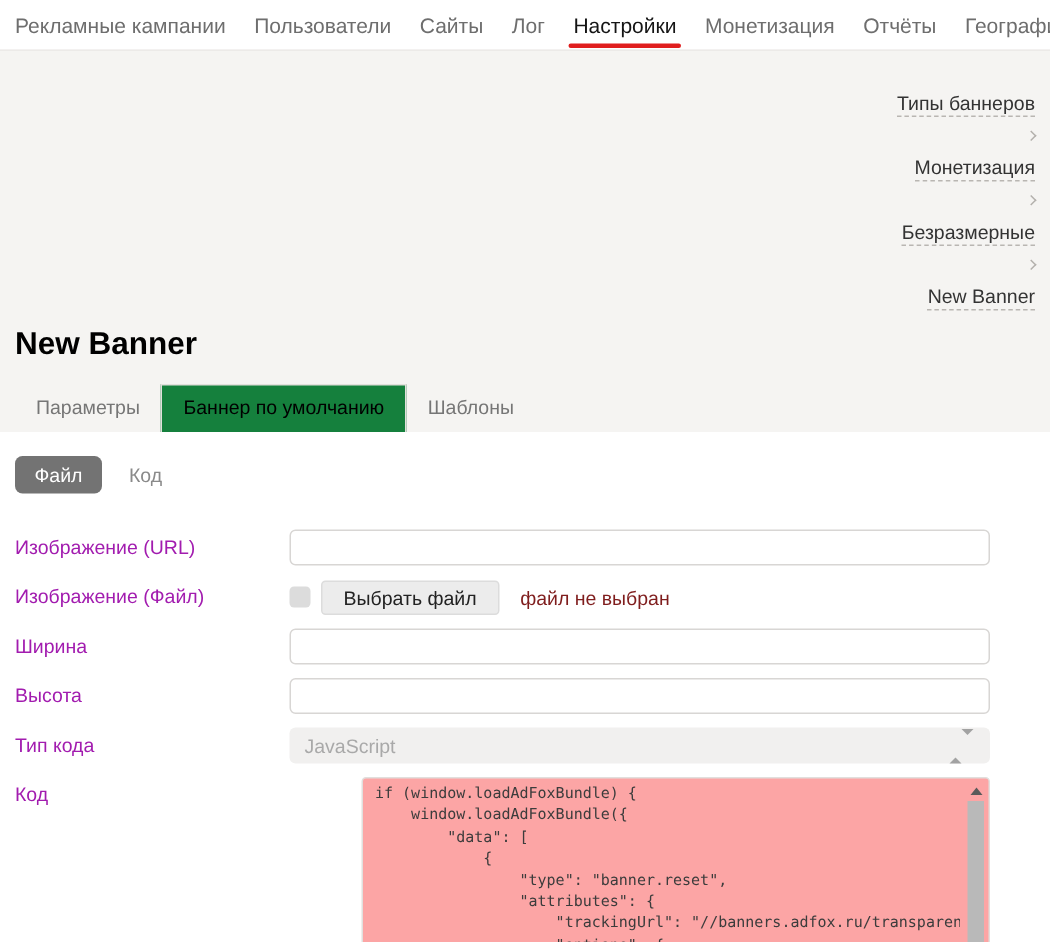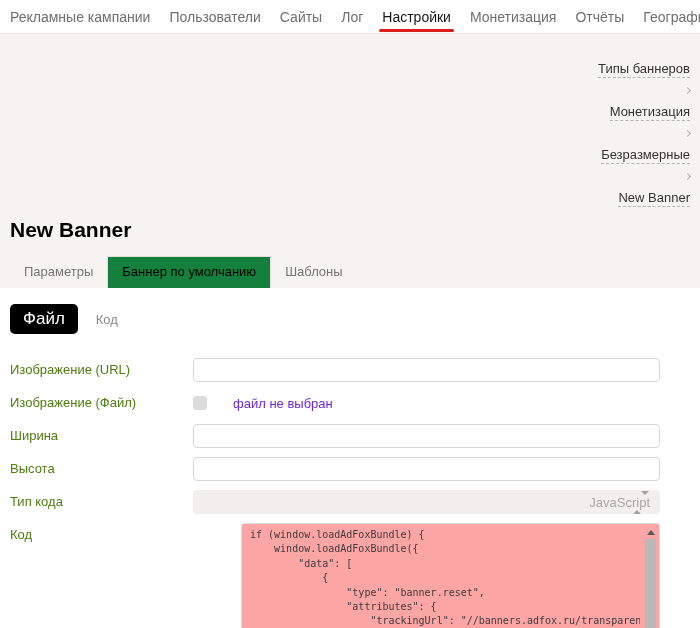--- a/index.html
+++ b/index.html
@@ -48,47 +48,47 @@
   .tab { padding:7px 14px 9px; color:#767676; cursor:pointer; white-space:nowrap; }
   .tab.active {
     background:#15803d; color:#000;
     border:1px solid #e2dfdc; border-bottom:none;
   }
 
   
   .content { padding:16px 40px 0 10px; background:#fff; }
   .mode-row { display:flex; align-items:center; margin-bottom:24px; }
   .mode-file {
-    background:#000000; color:#fff; border:none; cursor:pointer;
-    border-radius:5px; padding:5px 13px; font-size:17px;
+    background:#737373; color:#fff; border:none; cursor:pointer;
+    border-radius:5px; padding:5px 13px; font-size:13px;
     font-family:"Liberation Sans", sans-serif;
   }
   .mode-code { margin-left:18px; color:#8a8a8a; cursor:pointer; }
 
   .form-row { display:flex; align-items:flex-start; margin-bottom:9px; }
-  .form-label { flex:none; width:183px; padding-top:4px; color:#4d7c0f; }
+  .form-label { flex:none; width:183px; padding-top:4px; color:#a21caf; }
   .form-field { flex:1; min-width:0; }
 
   input.text {
     width:100%; height:24px; border:1px solid #d8d6d4; border-radius:4px;
     padding:0 8px; font:13px "Liberation Sans", sans-serif; color:#222;
     background:#fff; outline:none;
   }
 
   .file-field { display:flex; align-items:center; height:24px; }
   .checkbox { width:14px; height:14px; background:#dcdcdc; border-radius:3px; cursor:pointer; flex:none; }
   .file-btn {
     margin-left:7px; background:#ececec; border:1px solid #dcdcdc; cursor:pointer;
     border-radius:3px; padding:3px 14px; font:13px "Liberation Sans", sans-serif; color:#222;
   }
-  .file-status { margin-left:26px; color:#6d28d9; }
+  .file-status { margin-left:14px; color:#7f1d1d; }
 
   .select {
     position:relative; height:24px; background:#f1f0ef; border-radius:4px;
-    display:flex; align-items:center; padding:0 10px; color:#a9a9a9; cursor:default;justify-content:flex-end;
+    display:flex; align-items:center; padding:0 10px; color:#a9a9a9; cursor:default;
   }
   .select-arrows { position:absolute; right:11px; top:5px; }
   .tri-up   { width:0; height:0; border-left:4px solid transparent; border-right:4px solid transparent; border-bottom:4px solid #a2a2a2; margin-bottom:3px; }
   .tri-down { width:0; height:0; border-left:4px solid transparent; border-right:4px solid transparent; border-top:4px solid #a2a2a2; }
 
   
   .codebox {
     position:relative; height:152px; background:#fca5a5;
     border:1px solid #e1dfdd; border-radius:3px;margin-left:48px;
   }
@@ -158,20 +158,21 @@
     <div class="form-label">Изображение (URL)</div>
     <div class="form-field">
       <input class="text" type="text" value="" style="">
     </div>
   </div>
 
   <div class="form-row">
     <div class="form-label">Изображение (Файл)</div>
     <div class="form-field file-field">
       <span class="checkbox"></span>
+      <button class="file-btn">Выбрать файл</button>
       <span class="file-status">файл не выбран</span>
     </div>
   </div>
 
 
   <div class="form-row">
     <div class="form-label">Ширина</div>
     <div class="form-field">
       <input class="text" type="text" value="" style="">
     </div>

